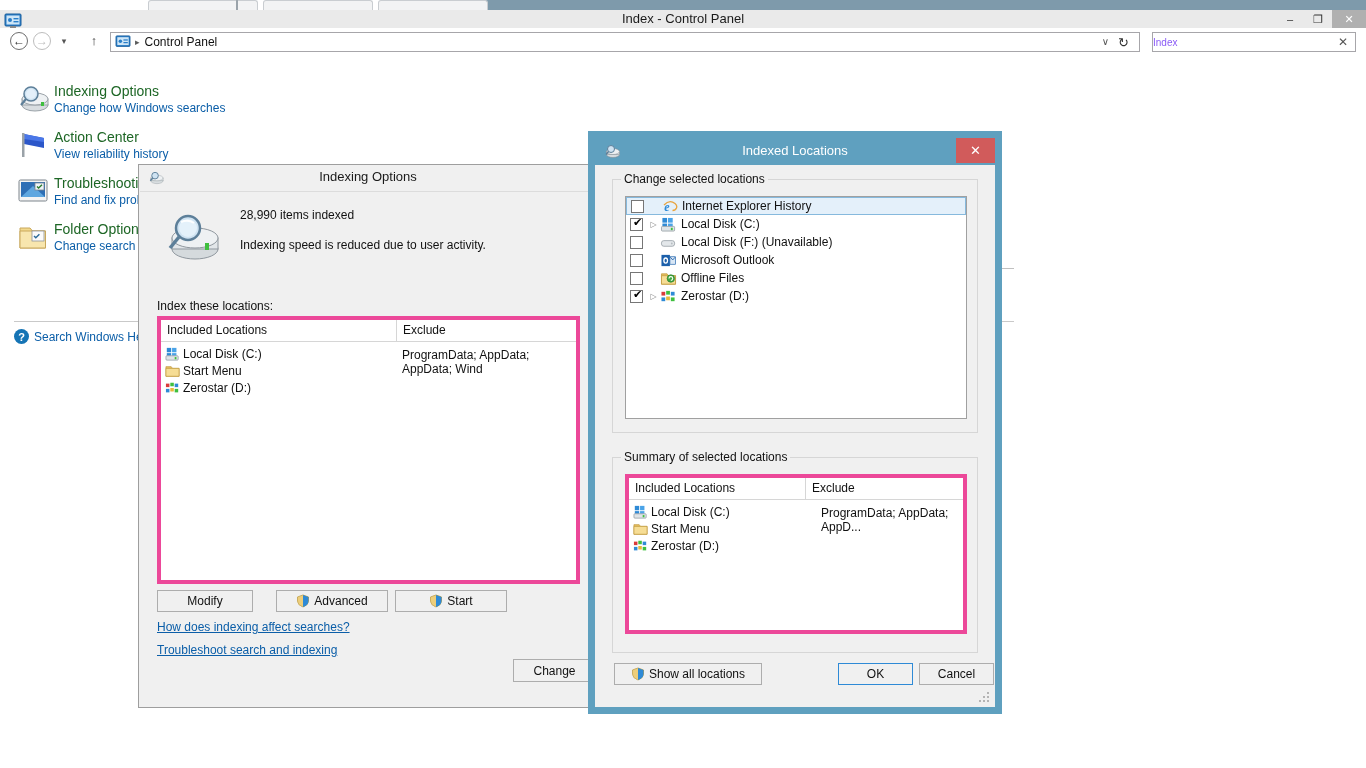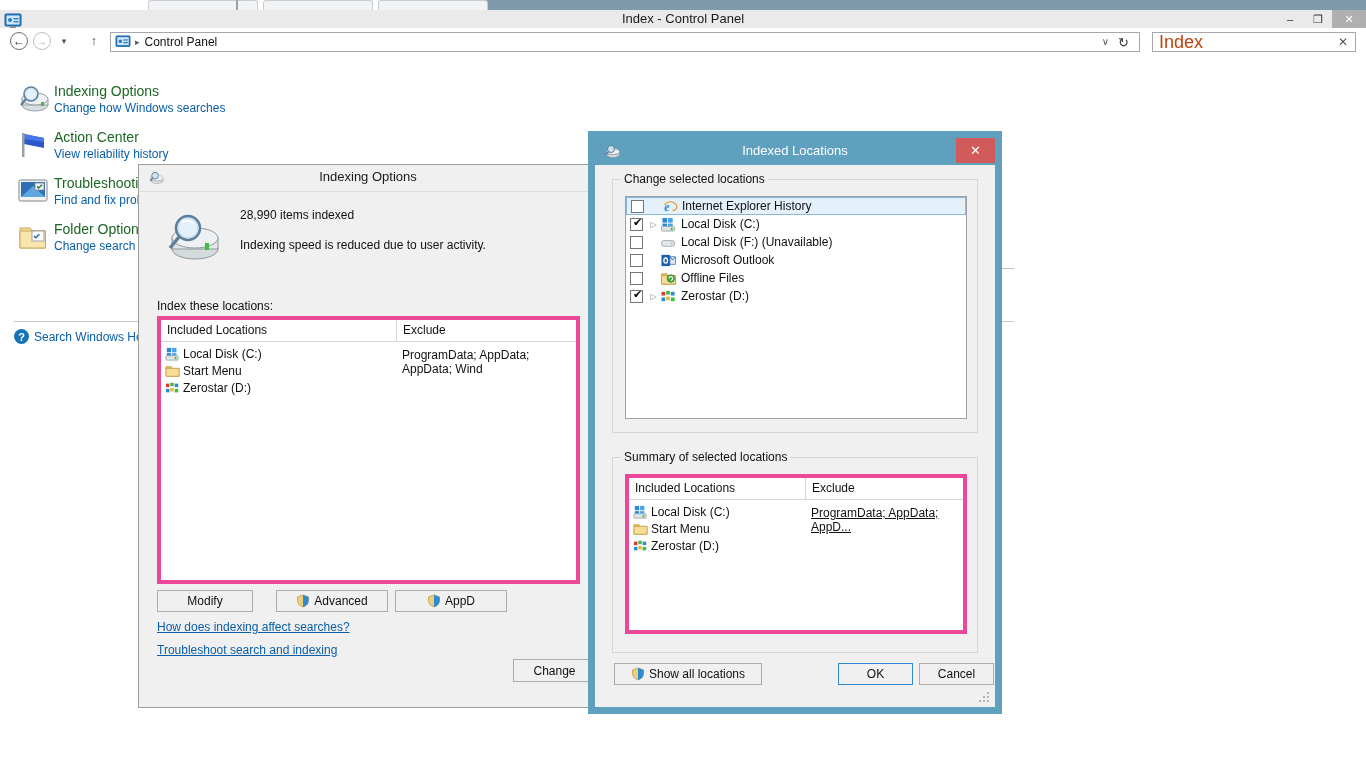--- a/index.html
+++ b/index.html
@@ -52,21 +52,21 @@
            font-size:13px; color:#333; text-align:center; line-height:18px; }
   .addrbox { position:absolute; left:110px; top:4px; width:1030px; height:20px;
              border:1px solid #a7a6aa; background:#fff; display:flex; align-items:center; }
   .addr-icon { width:16px; height:14px; margin-left:4px; }
   .addr-sep { margin:0 5px 0 4px; color:#5a5a5a; font-size:9px; }
   .addr-text { font-size:12px; color:#111; }
   .addr-chev { position:absolute; right:30px; top:3px; font-size:10px; color:#555; }
   .addr-refresh { position:absolute; right:6px; top:2px; font-size:13px; color:#333; }
   .searchbox { position:absolute; left:1152px; top:4px; width:204px; height:20px;
                border:1px solid #a7a6aa; background:#fff; display:flex; align-items:center; }
-  .searchbox .sv { margin-left:6px; font-size:18px; color:#c2410c; }
+  .searchbox .sv { font-size:10px; color:#8b5cf6; }
   .searchbox .sx { position:absolute; right:7px; top:2px; font-size:12px; color:#555; }
 
   
   .cp-body { position:absolute; left:0; top:54px; width:1366px; height:714px; background:#fff; }
   .cp-task { position:absolute; display:flex; }
   .cp-task .ticon { width:34px; height:34px; margin-right:4px; flex:0 0 34px; }
   .cp-task .tbody { padding-top:1px; }
   .cp-task .thead { font-size:14px; color:#1d6625; line-height:17px; }
   .cp-task .tsub { font-size:12px; color:#0b5ea8; line-height:16px; }
   .cp-divider { position:absolute; left:14px; top:267px; width:1000px; height:1px; background:#c9c9c9; }
@@ -369,21 +369,21 @@
       </div>
 
       <div class="btn" style="position:absolute;left:255px;top:398px;width:112px;height:22px;">
         <span class="shield">
           <svg width="14" height="14" viewBox="0 0 14 14">
             <path d="M7 1 L12.5 3 V7 Q12.5 11 7 13 Q1.5 11 1.5 7 V3 Z" fill="#f0c040" stroke="#b08a20" stroke-width=".7"></path>
             <path d="M7 1 L12.5 3 V7 Q12.5 11 7 13 Z" fill="#2e8ad6"></path>
             <path d="M7 1 L1.5 3 V7 Q1.5 11 7 13 Z" fill="#e8e8e8" opacity=".35"></path>
           </svg>
         </span>
-        <span>AppD</span>
+        <span>Start</span>
       </div>
 
       <div class="lnk" style="position:absolute;left:17px;top:428px;">How does indexing affect searches?</div>
       <div class="lnk" style="position:absolute;left:17px;top:451px;">Troubleshoot search and indexing</div>
 
       <div class="btn" style="position:absolute;left:373px;top:467px;width:83px;height:23px;">Change</div>
     </div>
   </div>
 
   <div class="dialog" id="dlg-locations">
@@ -536,21 +536,21 @@
                     <rect x="6" y="2" width="4" height="4" fill="#3fbf3f"></rect>
                     <rect x="11" y="3" width="4" height="4" fill="#2e8ad6"></rect>
                     <rect x="1" y="9" width="4" height="4" fill="#2e8ad6"></rect>
                     <rect x="6" y="8" width="4" height="4" fill="#e8b93b"></rect>
                     <rect x="11" y="9" width="4" height="4" fill="#3fbf3f"></rect>
                   </svg>
                 </span>
                 <span>Zerostar (D:)</span>
               </div>
             </div>
-            <div class="lv-excl" style="left:182px;top:28px;text-decoration:underline;">ProgramData; AppData; AppD...</div>
+            <div class="lv-excl" style="left:192px;top:28px;">ProgramData; AppData; AppD...</div>
           </div>
         </div>
 
         <div class="btn" style="position:absolute;left:19px;top:498px;width:148px;height:22px;">
           <span class="shield">
             <svg width="14" height="14" viewBox="0 0 14 14">
               <path d="M7 1 L12.5 3 V7 Q12.5 11 7 13 Q1.5 11 1.5 7 V3 Z" fill="#f0c040" stroke="#b08a20" stroke-width=".7"></path>
               <path d="M7 1 L12.5 3 V7 Q12.5 11 7 13 Z" fill="#2e8ad6"></path>
               <path d="M7 1 L1.5 3 V7 Q1.5 11 7 13 Z" fill="#e8e8e8" opacity=".35"></path>
             </svg>

